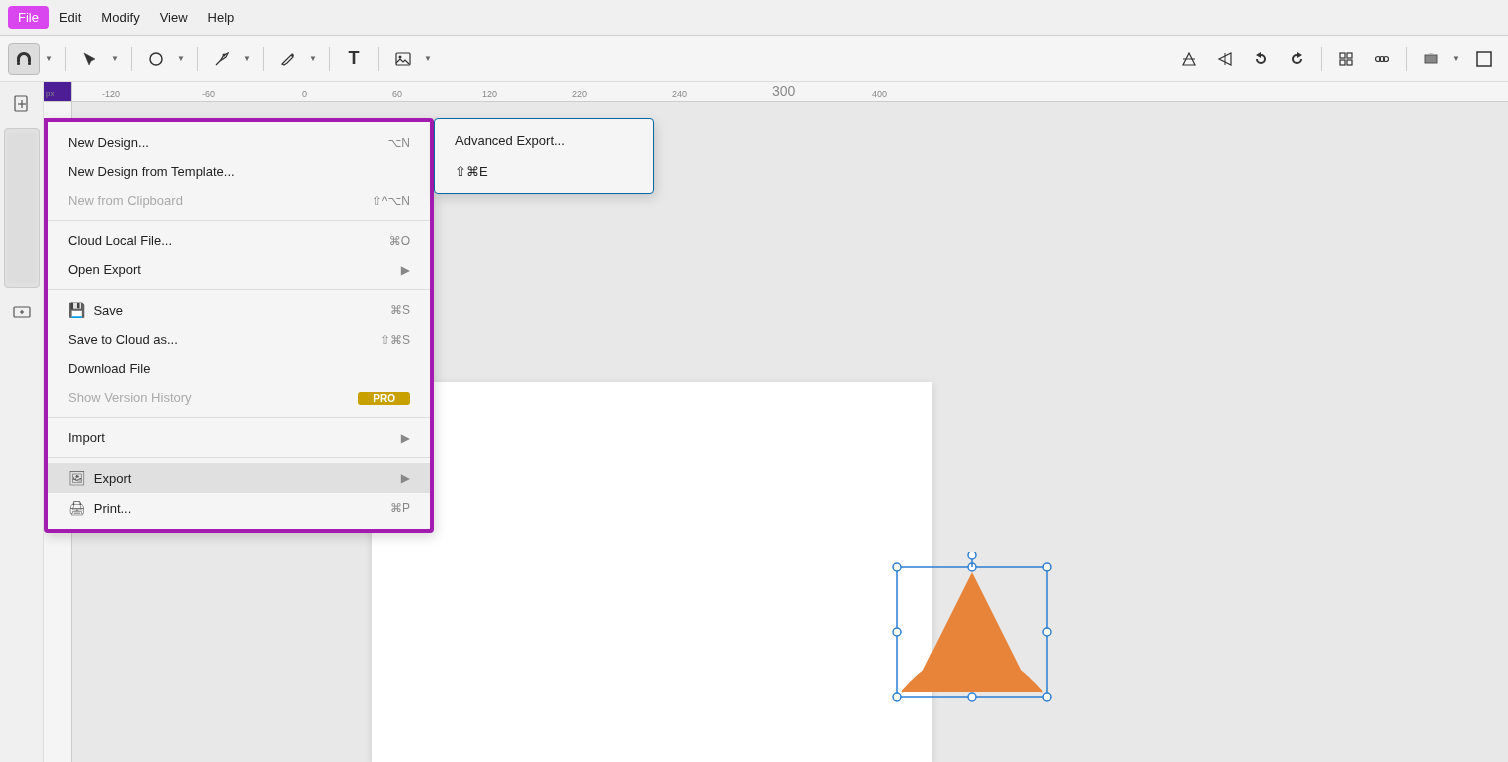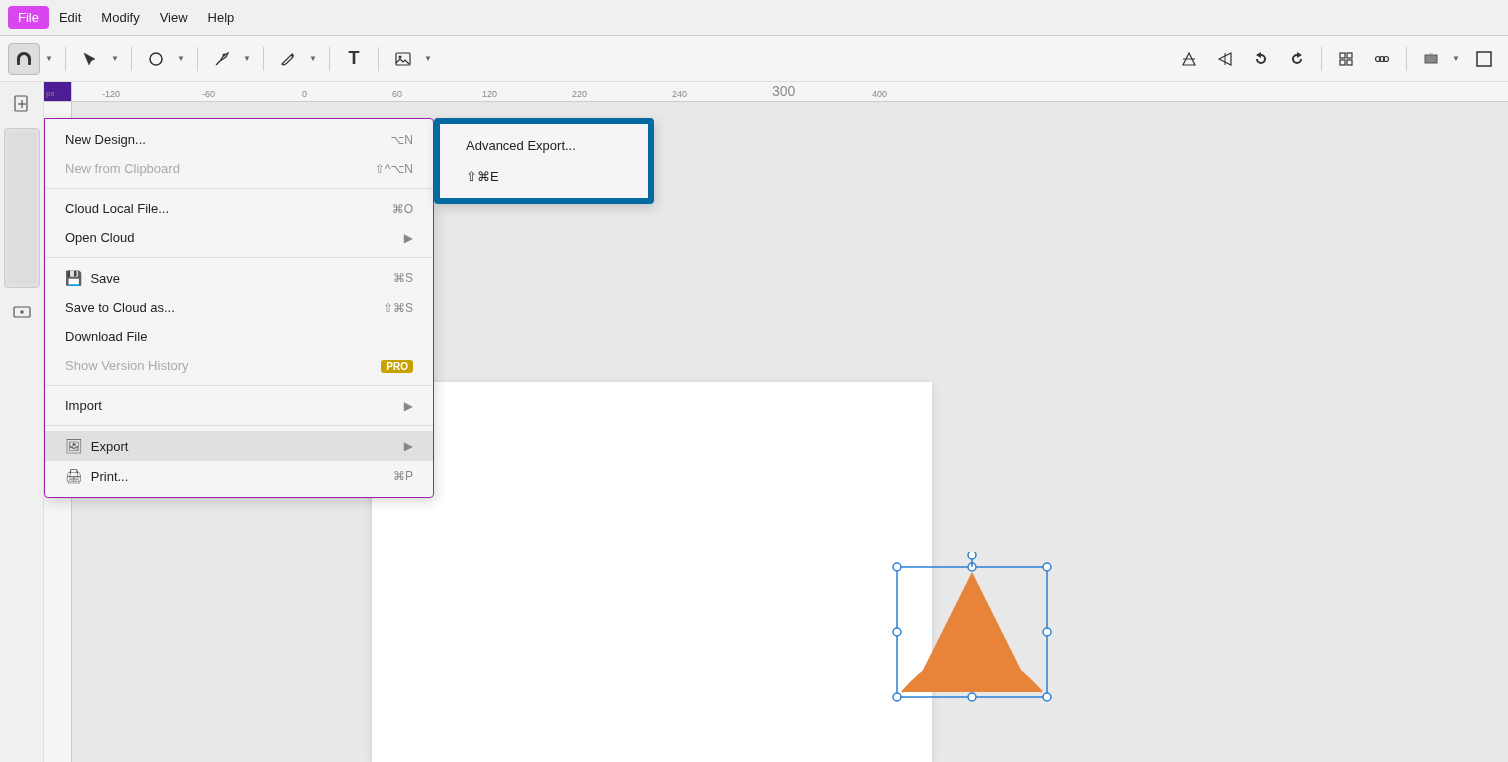--- a/index.html
+++ b/index.html
@@ -144,21 +144,21 @@
       border-right: 1px solid #ccc;
       border-bottom: 1px solid #ccc;
     }
 
     .file-dropdown {
       position: absolute;
       top: 36px;
       left: 0;
       width: 390px;
       background: #f5f5f5;
-      border: 1px solid #a21caf;
+      border: 4px solid #a21caf;
       border-radius: 0 4px 4px 4px;
       box-shadow: 2px 4px 12px rgba(0,0,0,0.15);
       z-index: 300;
       padding: 6px 0;
     }
     .dropdown-item {
       display: flex;
       align-items: center;
       justify-content: space-between;
       padding: 7px 20px;
@@ -167,40 +167,40 @@
       cursor: pointer;
     }
     .dropdown-item.disabled { color: #aaa; cursor: default; align-items: flex-end; }
     .dropdown-item.highlighted { background: #e0e0e0; }
     .dropdown-shortcut { color: #888; font-size: 12px; }
     .dropdown-separator { height: 1px; background: #ddd; margin: 5px 0; }
     .dropdown-pro-badge {
       background: #c8a000;
       color: white;
       font-size: 10px;
-      padding: 1px 5px;
+      padding: 1px 15px;
       border-radius: 3px;
       font-weight: bold;
     }
     .dropdown-arrow { color: #888; font-size: 12px; }
     .dropdown-item-left { display: flex; align-items: center; gap: 8px; }
     .dropdown-item-icon { font-size: 14px; color: #555; }
 
     
     .export-submenu {
       position: absolute;
       top: 36px;
       left: 390px;
       width: 220px;
       background: #f5f5f5;
-      border: 6px solid #0369a1;
+      border: 1px solid #0369a1;
       border-radius: 4px;
       box-shadow: 2px 4px 12px rgba(0,0,0,0.15);
       z-index: 300;
-      padding: 6px 6px;
+      padding: 6px 0;
     }
     .export-submenu-item {
       display: flex;
       align-items: center;
       justify-content: space-between;
       padding: 8px 20px;
       font-size: 13px;
       color: #222;
       cursor: pointer;
     }
@@ -449,36 +449,40 @@
       </div>
     </div>
 
     <div class="file-dropdown">
 
       <div class="dropdown-item">
         <span>New Design...</span>
         <span class="dropdown-shortcut">⌥N</span>
       </div>
 
+      <div class="dropdown-item">
+        <span>New Design from Template...</span>
+        <span class="dropdown-shortcut"></span>
+      </div>
 
       <div class="dropdown-item disabled">
         <span>New from Clipboard</span>
         <span class="dropdown-shortcut">⇧^⌥N</span>
       </div>
 
       <div class="dropdown-separator"></div>
 
       <div class="dropdown-item">
         <span>Cloud Local File...</span>
         <span class="dropdown-shortcut">⌘O</span>
       </div>
 
 
       <div class="dropdown-item">
-        <span>Open Cloud</span>
+        <span>Open Export</span>
         <span class="dropdown-arrow">▶</span>
       </div>
 
       <div class="dropdown-separator"></div>
 
       <div class="dropdown-item">
         <div class="dropdown-item-left">
           <span class="dropdown-item-icon">💾</span>
           <span>Save</span>
         </div>

